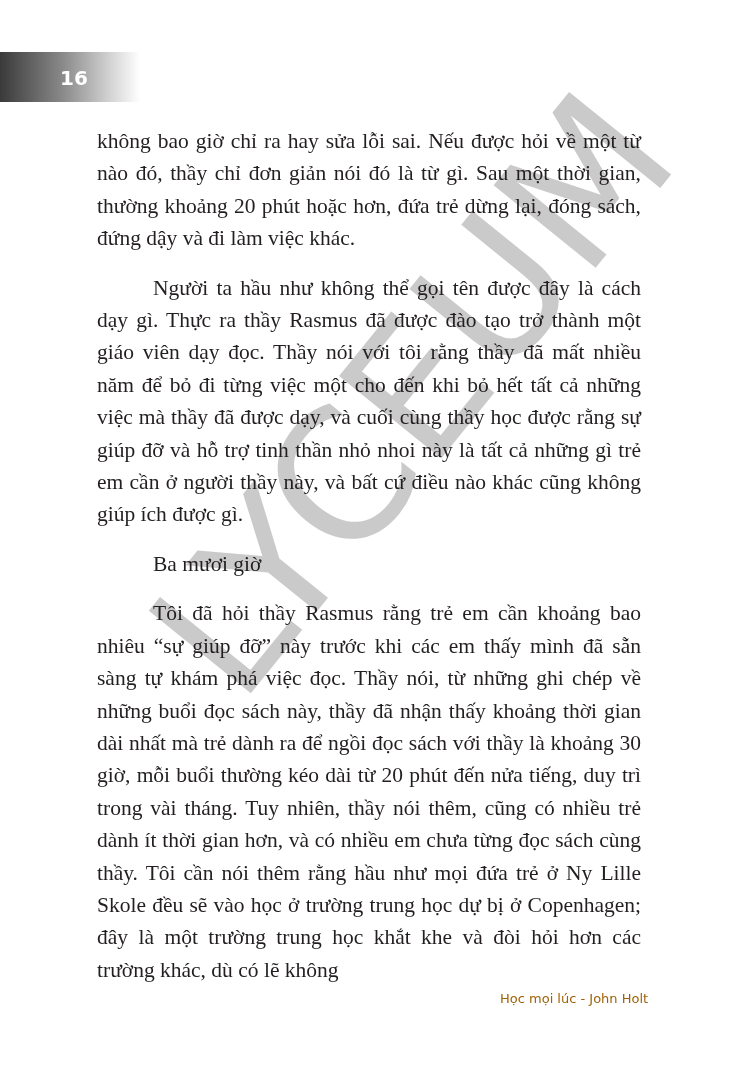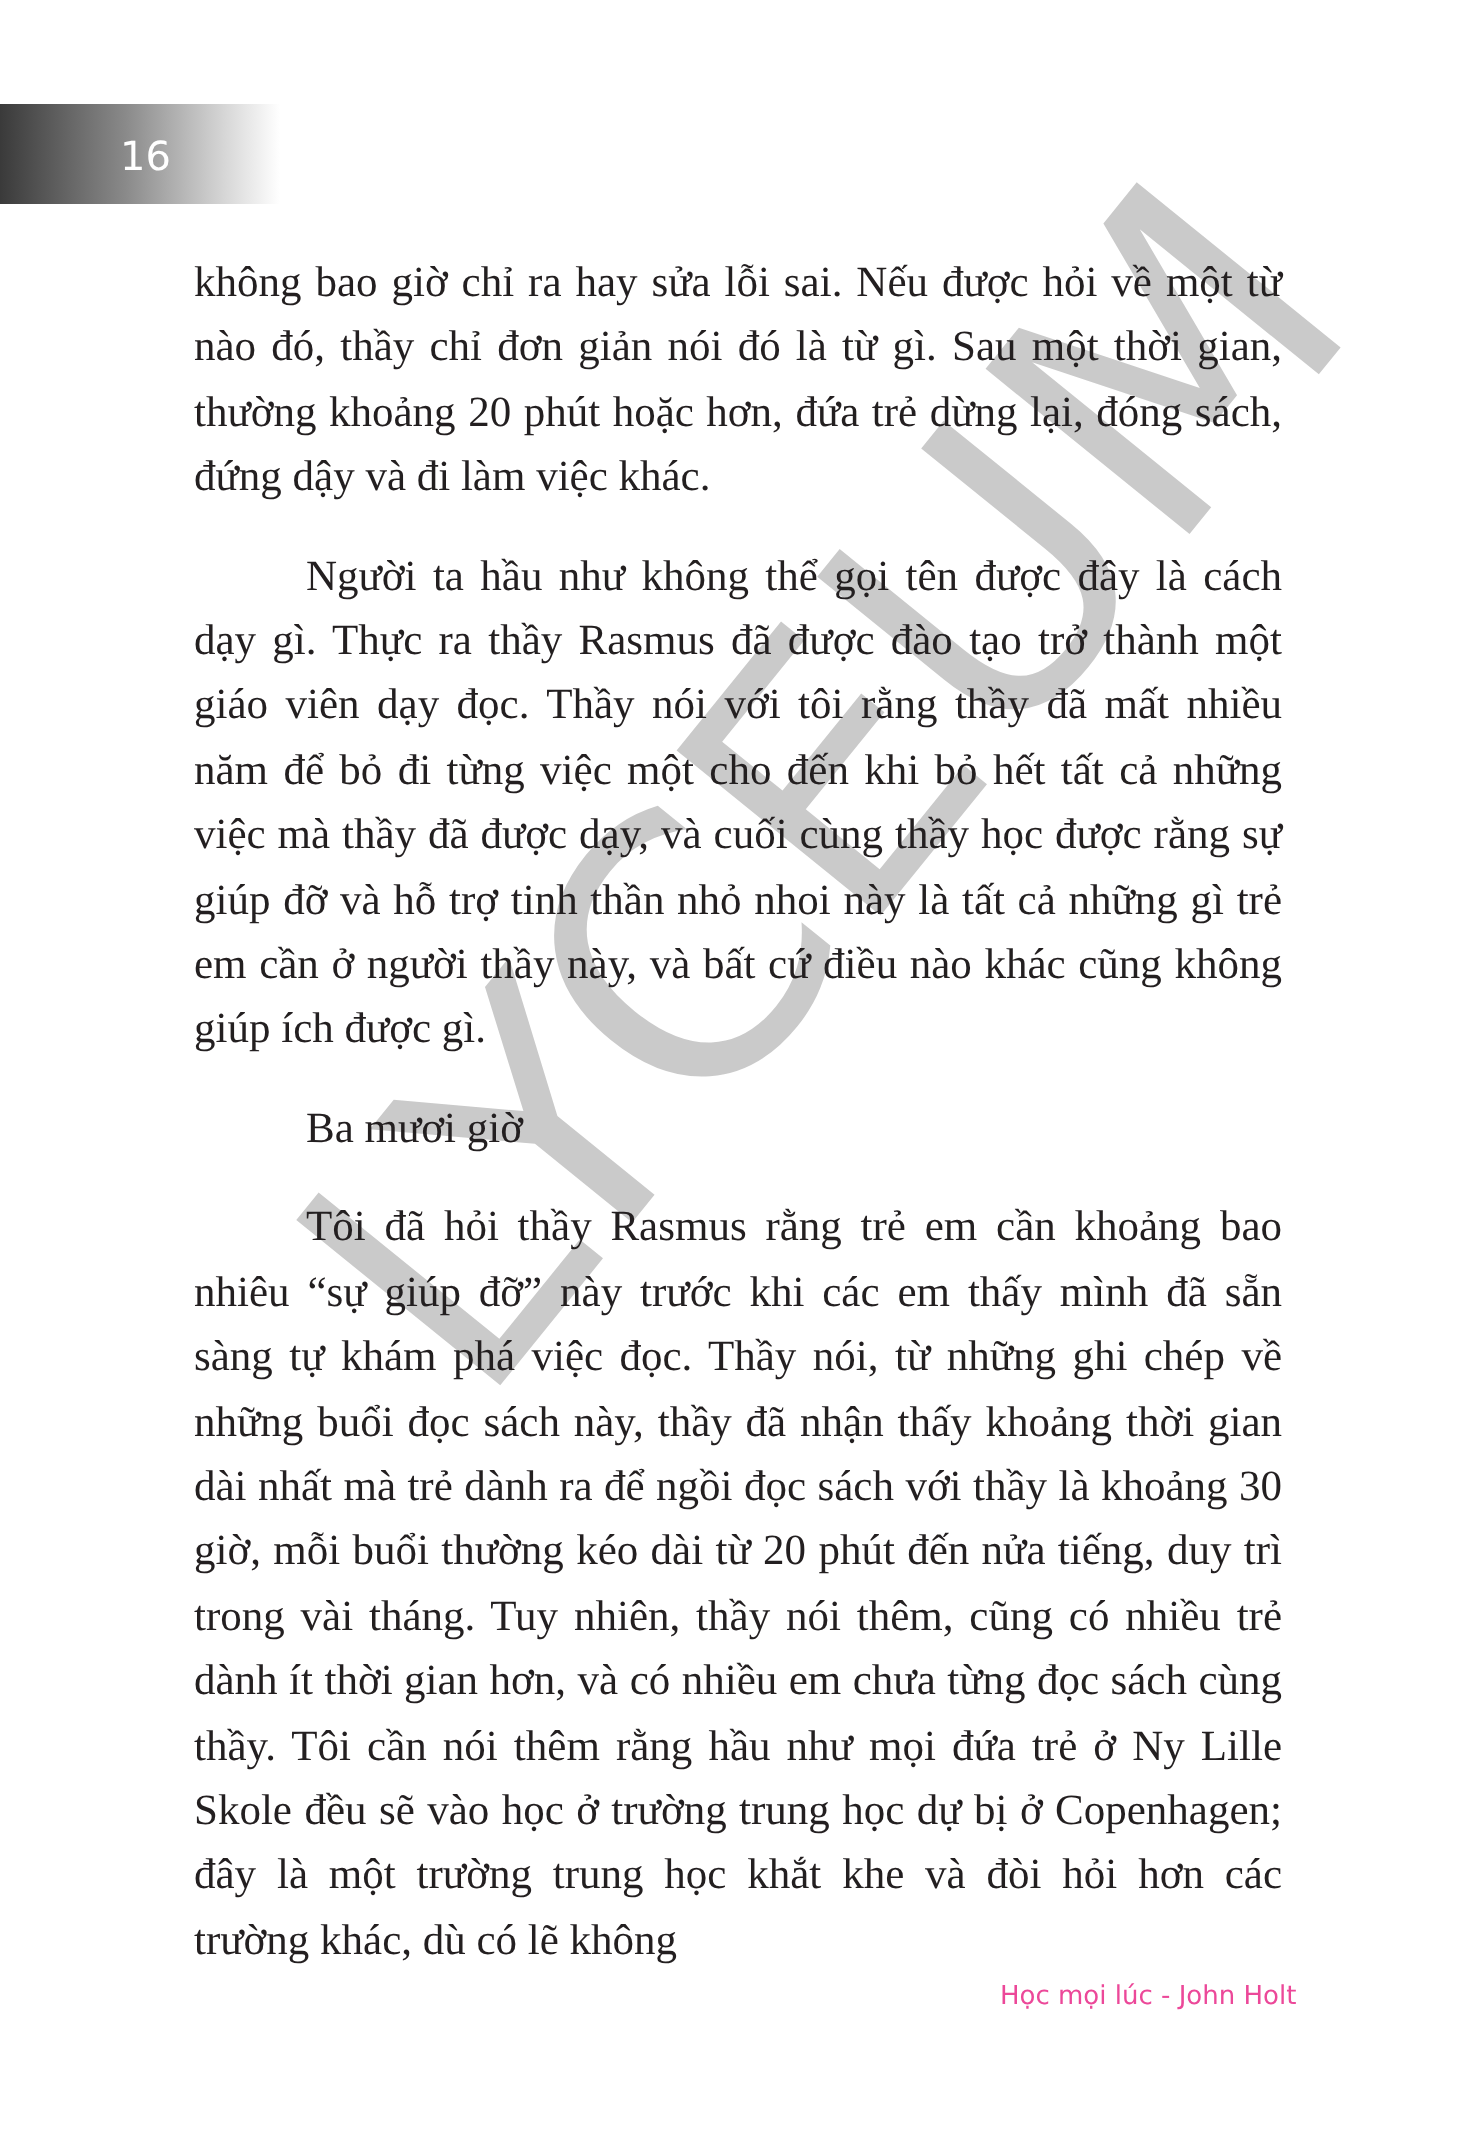--- a/index.html
+++ b/index.html
@@ -9,42 +9,42 @@
       font-family: "Liberation Serif", "DejaVu Serif", serif;
       color: #231f20;
     }
     .page-tab {
       position: absolute; left: 0; top: 52px; width: 140px; height: 50px;
       background: linear-gradient(to right, #3a3a3a 0%, #8a8a8a 45%, #d6d6d6 80%, #ffffff 100%);
     }
     .page-number {
       position: absolute; left: 60px; top: 66px;
       font-family: "DejaVu Sans", sans-serif; font-size: 20px; color: #ffffff;
-      font-weight: 400;
+      font-weight: 700;
     }
     .body-text {
       position: absolute; left: 97px; top: 125px; width: 544px;
       font-size: 21.5px; line-height: 32.4px; text-align: justify;
       z-index: 2;
     }
     .body-text p { margin: 0; }
     .para-gap { margin-top: 17px !important; }
     .indent { text-indent: 56px; }
     .heading { font-weight: normal; padding-left: 56px; margin-top: 17px !important; }
     .watermark-wrap { position:absolute; left:0; top:0; width:737px; height:1077px; z-index:1; }
     .watermark2 {
       position: absolute; left: 80px; top: 330px;
       font-family: "DejaVu Sans", sans-serif; font-size: 180px;
       color: #bdbdbd; opacity: 0.8; white-space: nowrap;
       transform: rotate(-51deg); transform-origin: center center;
       width: 600px; text-align: center;
     }
     .footer {
       position: absolute; left: 500px; top: 991px;
-      font-family: "DejaVu Sans", sans-serif; font-size: 13px; color: #ec4899;
+      font-family: "DejaVu Sans", sans-serif; font-size: 13px; color: #a16207;
     }
   </style>
 </head>
 <body>
 
 <div class="page-tab"></div>
 <div class="page-number">16</div>
 
 <div class="watermark-wrap">
   <div class="watermark2">LYCEUM</div>

